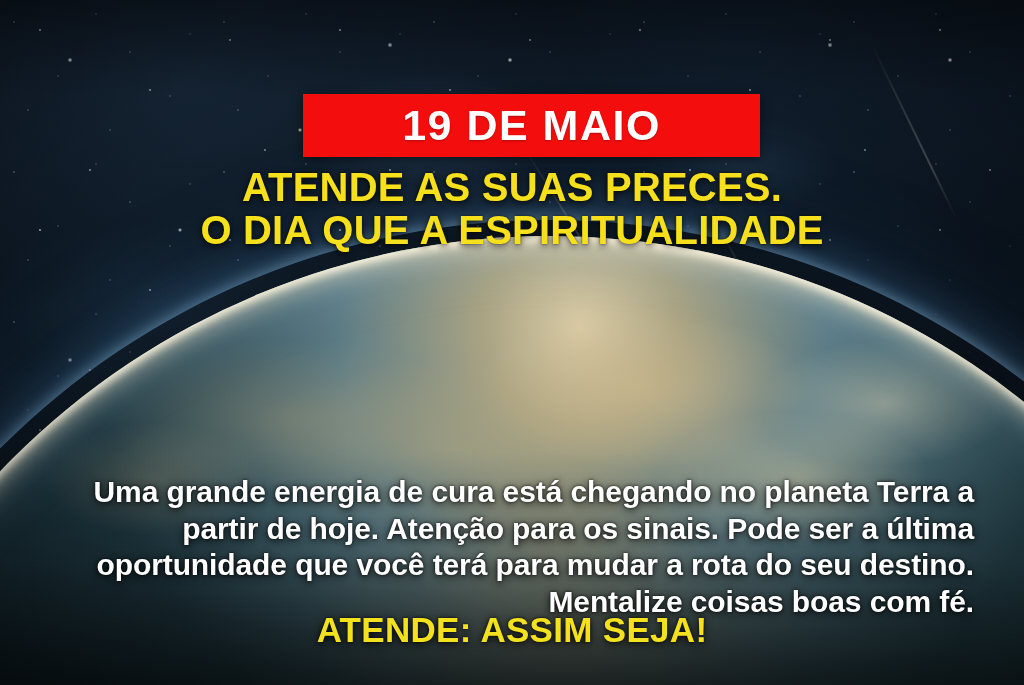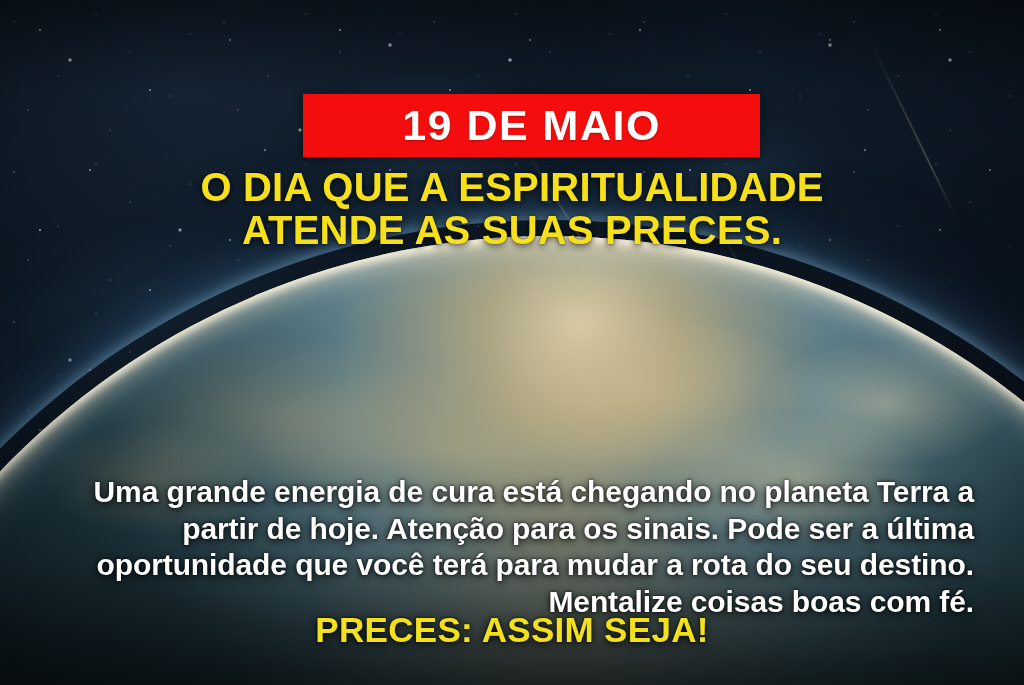--- a/index.html
+++ b/index.html
@@ -274,22 +274,22 @@
   <div class="warm-glow"></div>
   <div class="vignette"></div>
 
   <div class="content">
 
     <div class="date-banner">
       <span class="date-banner-text">19 DE MAIO</span>
     </div>
 
     <div class="headline">
+      <span class="headline-line">ATENDE AS SUAS PRECES.</span>
       <span class="headline-line">O DIA QUE A ESPIRITUALIDADE</span>
-      <span class="headline-line">ATENDE AS SUAS PRECES.</span>
     </div>
 
     <p class="body-copy">Uma grande energia de cura está chegando no planeta Terra a partir de hoje. Atenção para os sinais. Pode ser a última oportunidade que você terá para mudar a rota do seu destino. Mentalize coisas boas com fé.</p>
 
-    <div class="cta">PRECES: ASSIM SEJA!</div>
+    <div class="cta">ATENDE: ASSIM SEJA!</div>
 
   </div>
 </div>
 
 </body></html>

